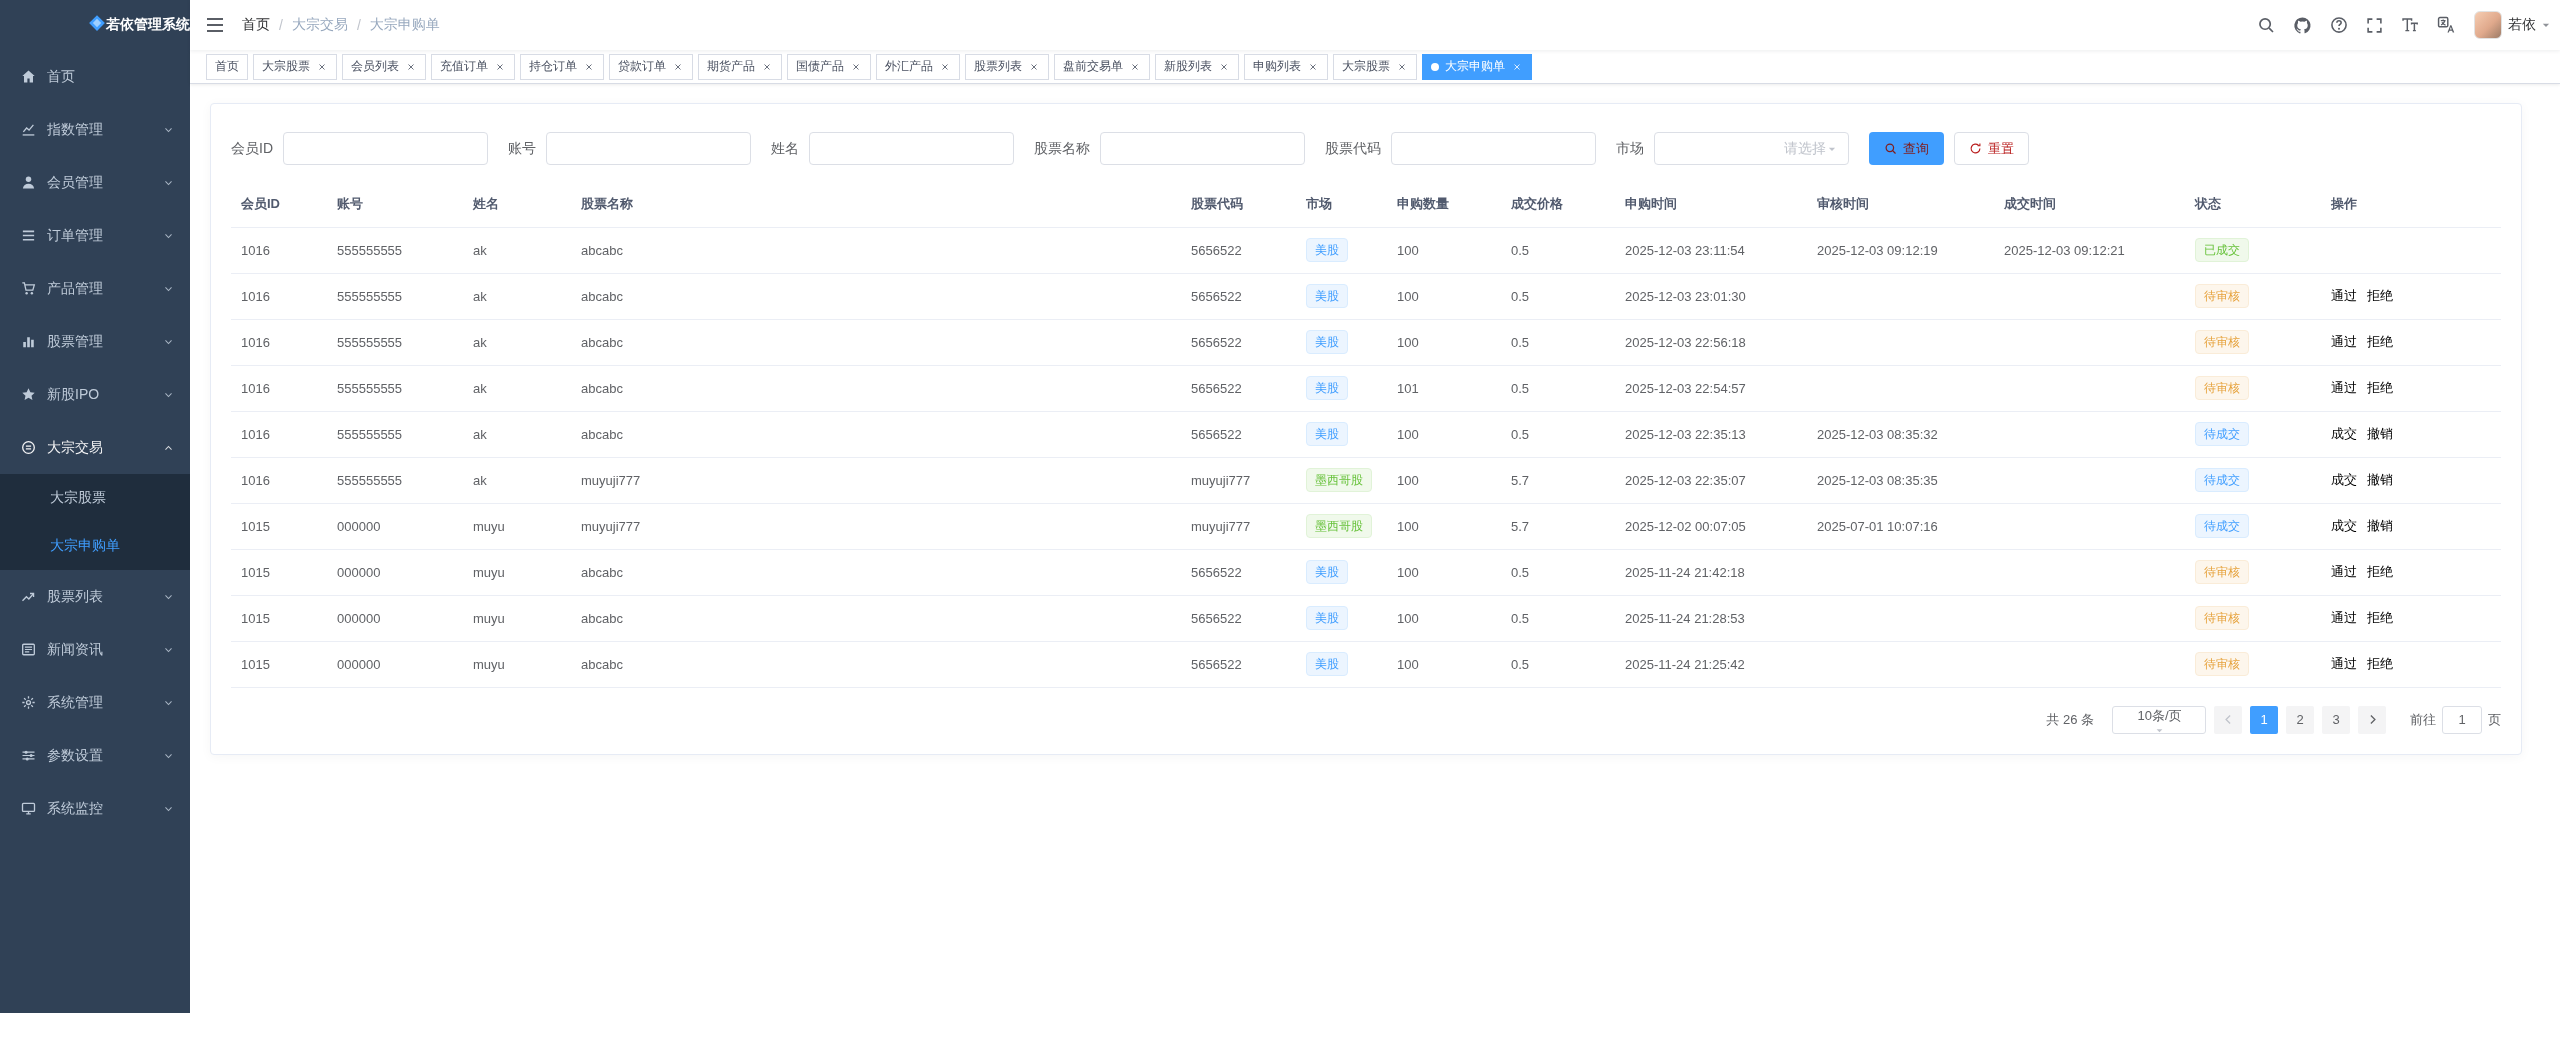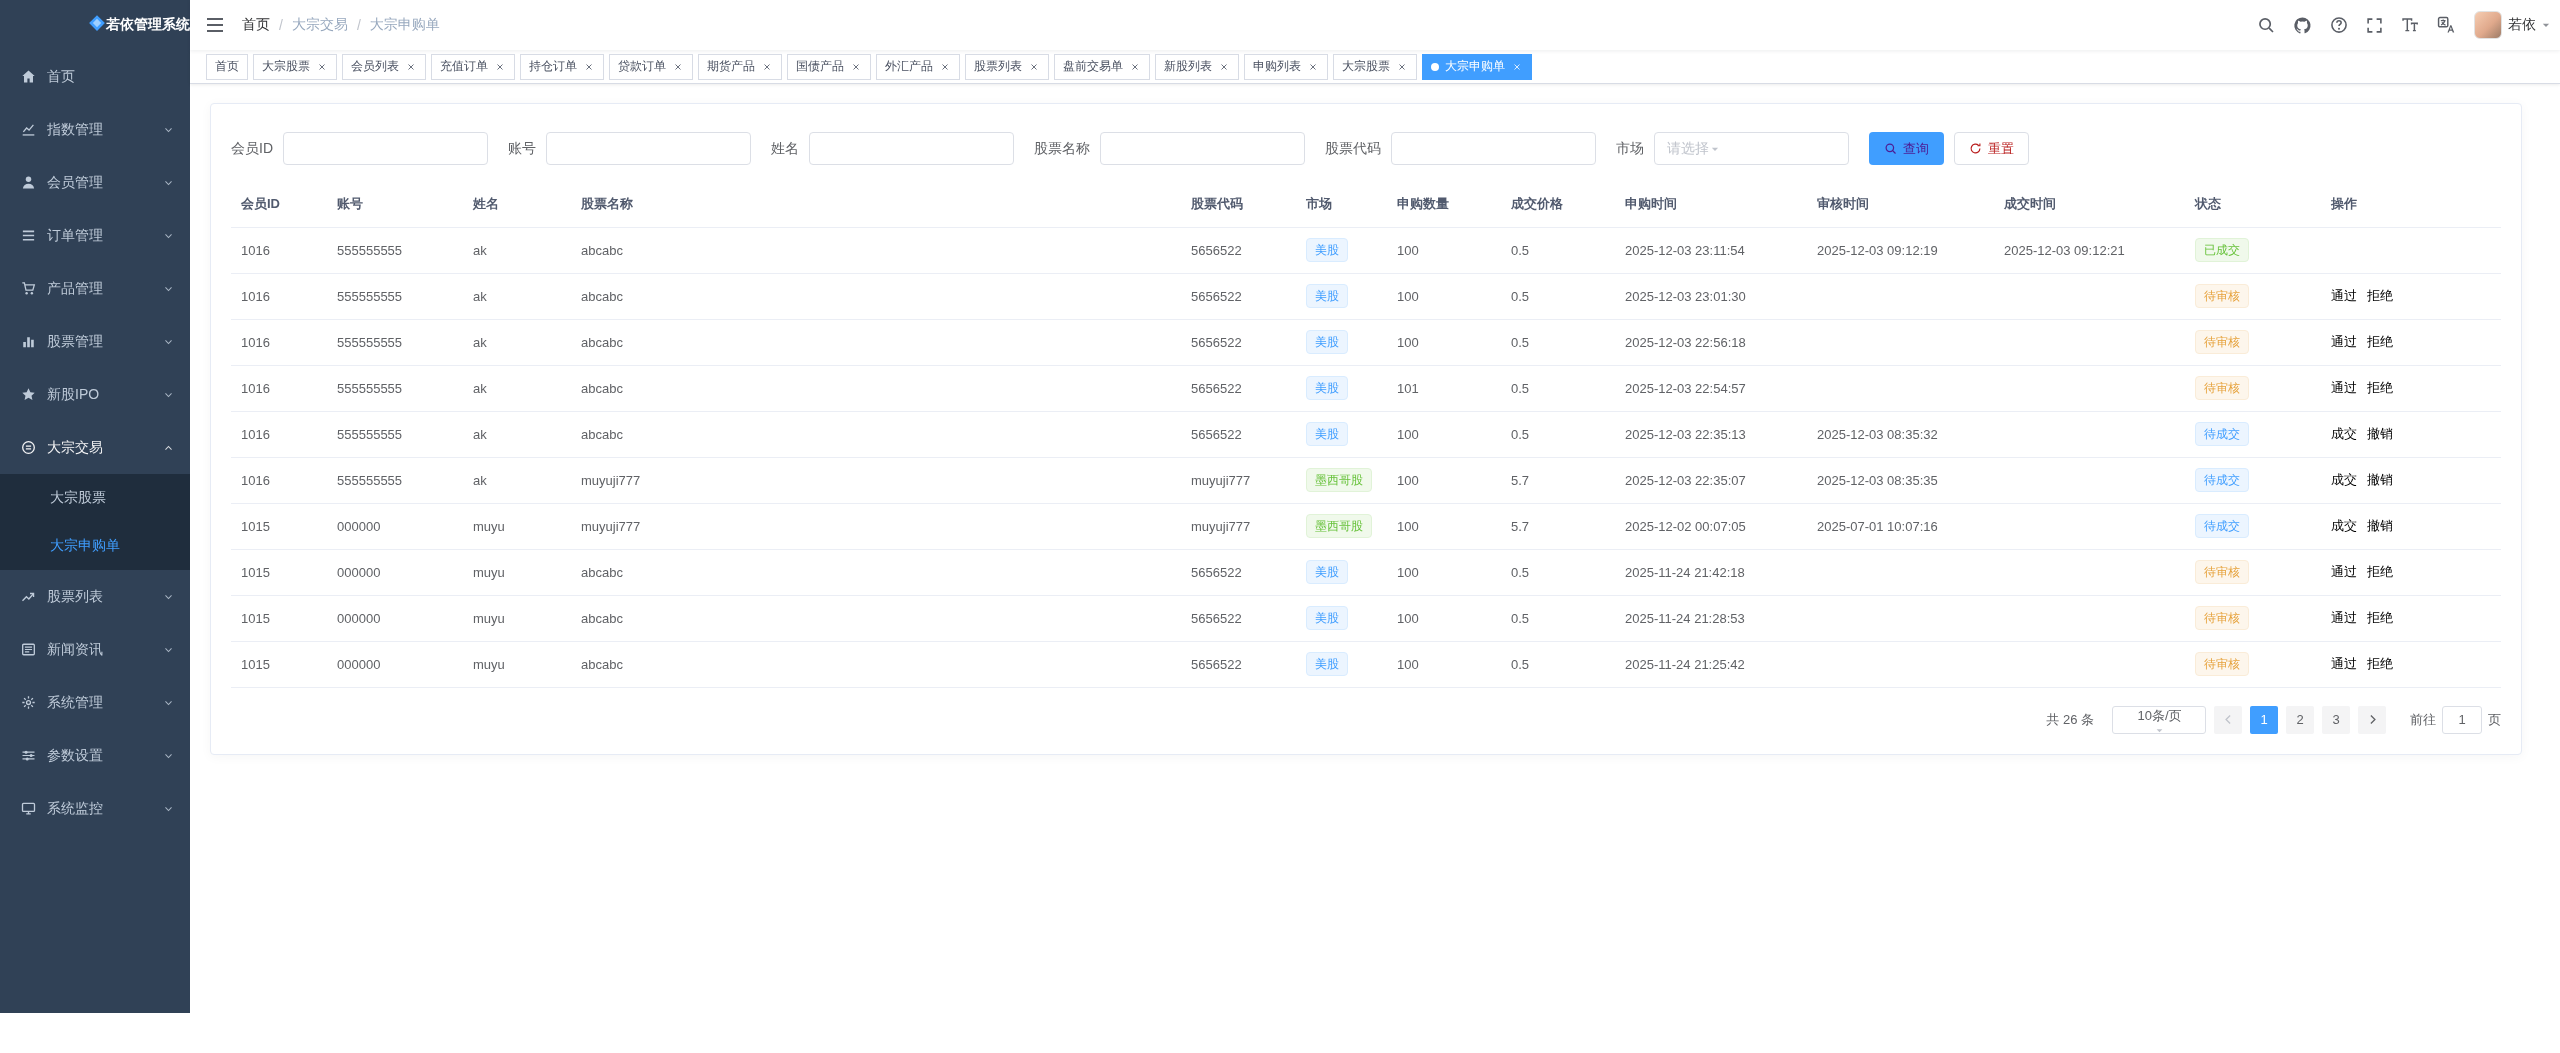--- a/index.html
+++ b/index.html
@@ -50,25 +50,25 @@
   .tabs { display:flex; height:40px; border-bottom:2px solid #e4e7ed; }
   .tab { display:flex; align-items:center; font-size:14px; color:#303133; margin-right:34px; padding:0 2px; cursor:pointer; position:relative; white-space:nowrap; }
   .tab.active { color:#409EFF; }
   .tab.active::after { content:""; position:absolute; left:0; right:0; bottom:-2px; height:2px; background:#409EFF; }
 
   .filters { display:flex; align-items:center; margin-top:14px; }
   .field { display:flex; align-items:center; margin-right:20px; }
   .field label { font-size:14px; color:#606266; margin-right:10px; white-space:nowrap; }
   .field input { width:205px; height:33px; border:1px solid #dcdfe6; border-radius:4px; padding:0 12px; font-size:14px; color:#606266; outline:none; background:#fff; }
   .field input::placeholder { color:#c0c4cc; }
-  .select { width:195px; height:33px; border:1px solid #dcdfe6; border-radius:4px; display:flex; align-items:center; justify-content:flex-start; padding:0 10px 0 12px; font-size:14px; color:#c0c4cc; cursor:pointer; background:#fff; }
+  .select { width:195px; height:33px; border:1px solid #dcdfe6; border-radius:4px; display:flex; align-items:center; justify-content:flex-end; padding:0 10px 0 12px; font-size:14px; color:#c0c4cc; cursor:pointer; background:#fff; }
   .sel-caret { display:inline-flex; color:#c0c4cc; }
   .btn { height:33px; display:inline-flex; align-items:center; gap:6px; padding:0 14px; border-radius:4px; font-size:13px; cursor:pointer; border:1px solid transparent; white-space:nowrap; }
   .btn .btn-ic { display:inline-flex; }
-  .btn-primary { background:#409EFF; color:#4c1d95; }
+  .btn-primary { background:#409EFF; color:#7f1d1d; }
   .btn-plain { background:#fff; border-color:#dcdfe6; color:#b91c1c; margin-left:10px; }
 
   .data-table { width:100%; border-collapse:collapse; table-layout:fixed; margin-top:16px; }
   .data-table th { height:46px; padding:0 10px; font-size:13px; font-weight:700; color:#515a6e; text-align:left; border-bottom:1px solid #ebeef5; background:#fff; white-space:nowrap; overflow:hidden; }
   .data-table td { height:46px; padding:0 10px; font-size:13px; color:#606266; border-bottom:1px solid #ebeef5; white-space:nowrap; overflow:hidden; }
   .el-tag { display:inline-block; height:24px; line-height:22px; padding:0 8px; font-size:12px; border-radius:4px; border:1px solid transparent; }
   .tag-blue    { background:#ecf5ff; color:#409EFF; border-color:#d9ecff; }
   .tag-green   { background:#f0f9eb; color:#67C23A; border-color:#e1f3d8; }
   .tag-success { background:#f0f9eb; color:#67C23A; border-color:#e1f3d8; }
   .tag-warning { background:#fdf6ec; color:#E6A23C; border-color:#faecd8; }

